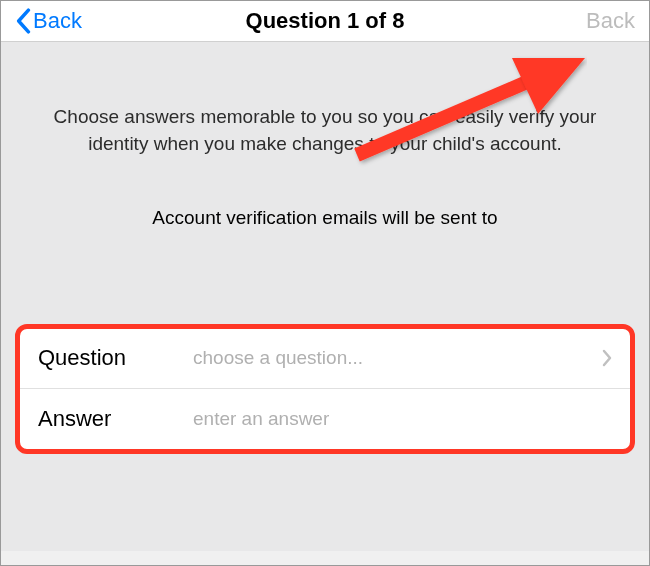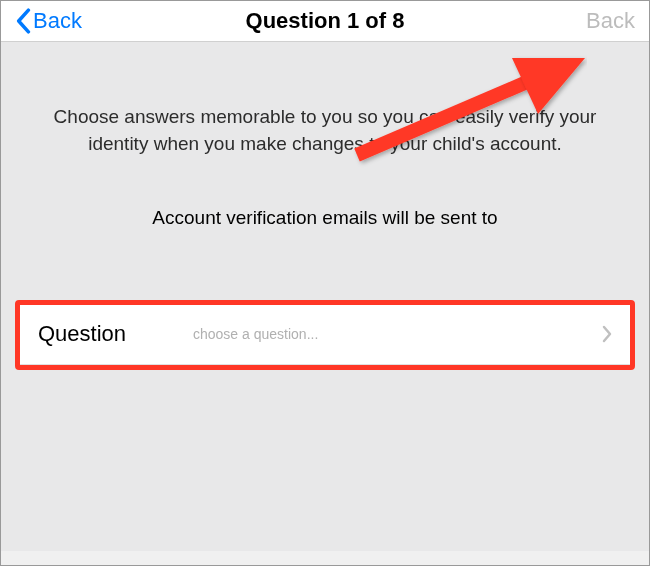--- a/index.html
+++ b/index.html
@@ -64,43 +64,43 @@
       line-height: 1.4;
     }
     .intro-sub {
       text-align: center;
       font-size: 19px;
       color: #000000;
       padding: 48px 50px 0 50px;
       line-height: 1.4;
     }
     .form-group {
-      margin: 68px 14px 0 14px;
+      margin: 92px 14px 0 14px;
       background: #ffffff;
-      border-radius: 4px;
+      border-radius: 12px;
       border: 5px solid #ff3726;
       overflow: hidden;
     }
     .form-row {
       display: flex;
       align-items: center;
       height: 60px;
       padding: 0 18px;
     }
     .form-row:first-child {
       border-bottom: 1px solid #e0e0e0;
     }
     .form-label {
       font-size: 22px;
       color: #000;
       width: 155px;
       flex-shrink: 0;
     }
     .form-placeholder {
-      font-size: 14px;
+      font-size: 19px;
       color: #b0b0b0;
       flex: 1;
     }
     .chevron-right {
       color: #c0c0c0;
       margin-left: auto;
     }
     .annotation-arrow {
       position: absolute;
       top: -2px;
@@ -128,20 +128,24 @@
   <div class="intro-sub">Account verification emails will be sent to</div>
 
   <div class="form-group">
     <div class="form-row">
       <div class="form-label">Question</div>
       <div class="form-placeholder">choose a question...</div>
       <svg class="chevron-right" width="10" height="18" viewBox="0 0 10 18" fill="none">
         <path d="M2 2 L8 9 L2 16" stroke="#c0c0c0" stroke-width="2.5" stroke-linecap="round" stroke-linejoin="round"></path>
       </svg>
     </div>
+    <div class="form-row">
+      <div class="form-label">Answer</div>
+      <div class="form-placeholder">enter an answer</div>
+    </div>
   </div>
 
   <svg class="annotation-arrow" width="260" height="130" viewBox="0 0 260 130">
     <defs>
       <filter id="shadow" x="-20%" y="-20%" width="140%" height="140%">
         <feDropShadow dx="2" dy="2" stdDeviation="2" flood-opacity="0.3"></feDropShadow>
       </filter>
     </defs>
     <line x1="30" y1="115" x2="200" y2="42" stroke="#ff3726" stroke-width="14" filter="url(#shadow)"></line>
     <polygon points="258,18 185,18 211,74" fill="#ff3726" filter="url(#shadow)"></polygon>

